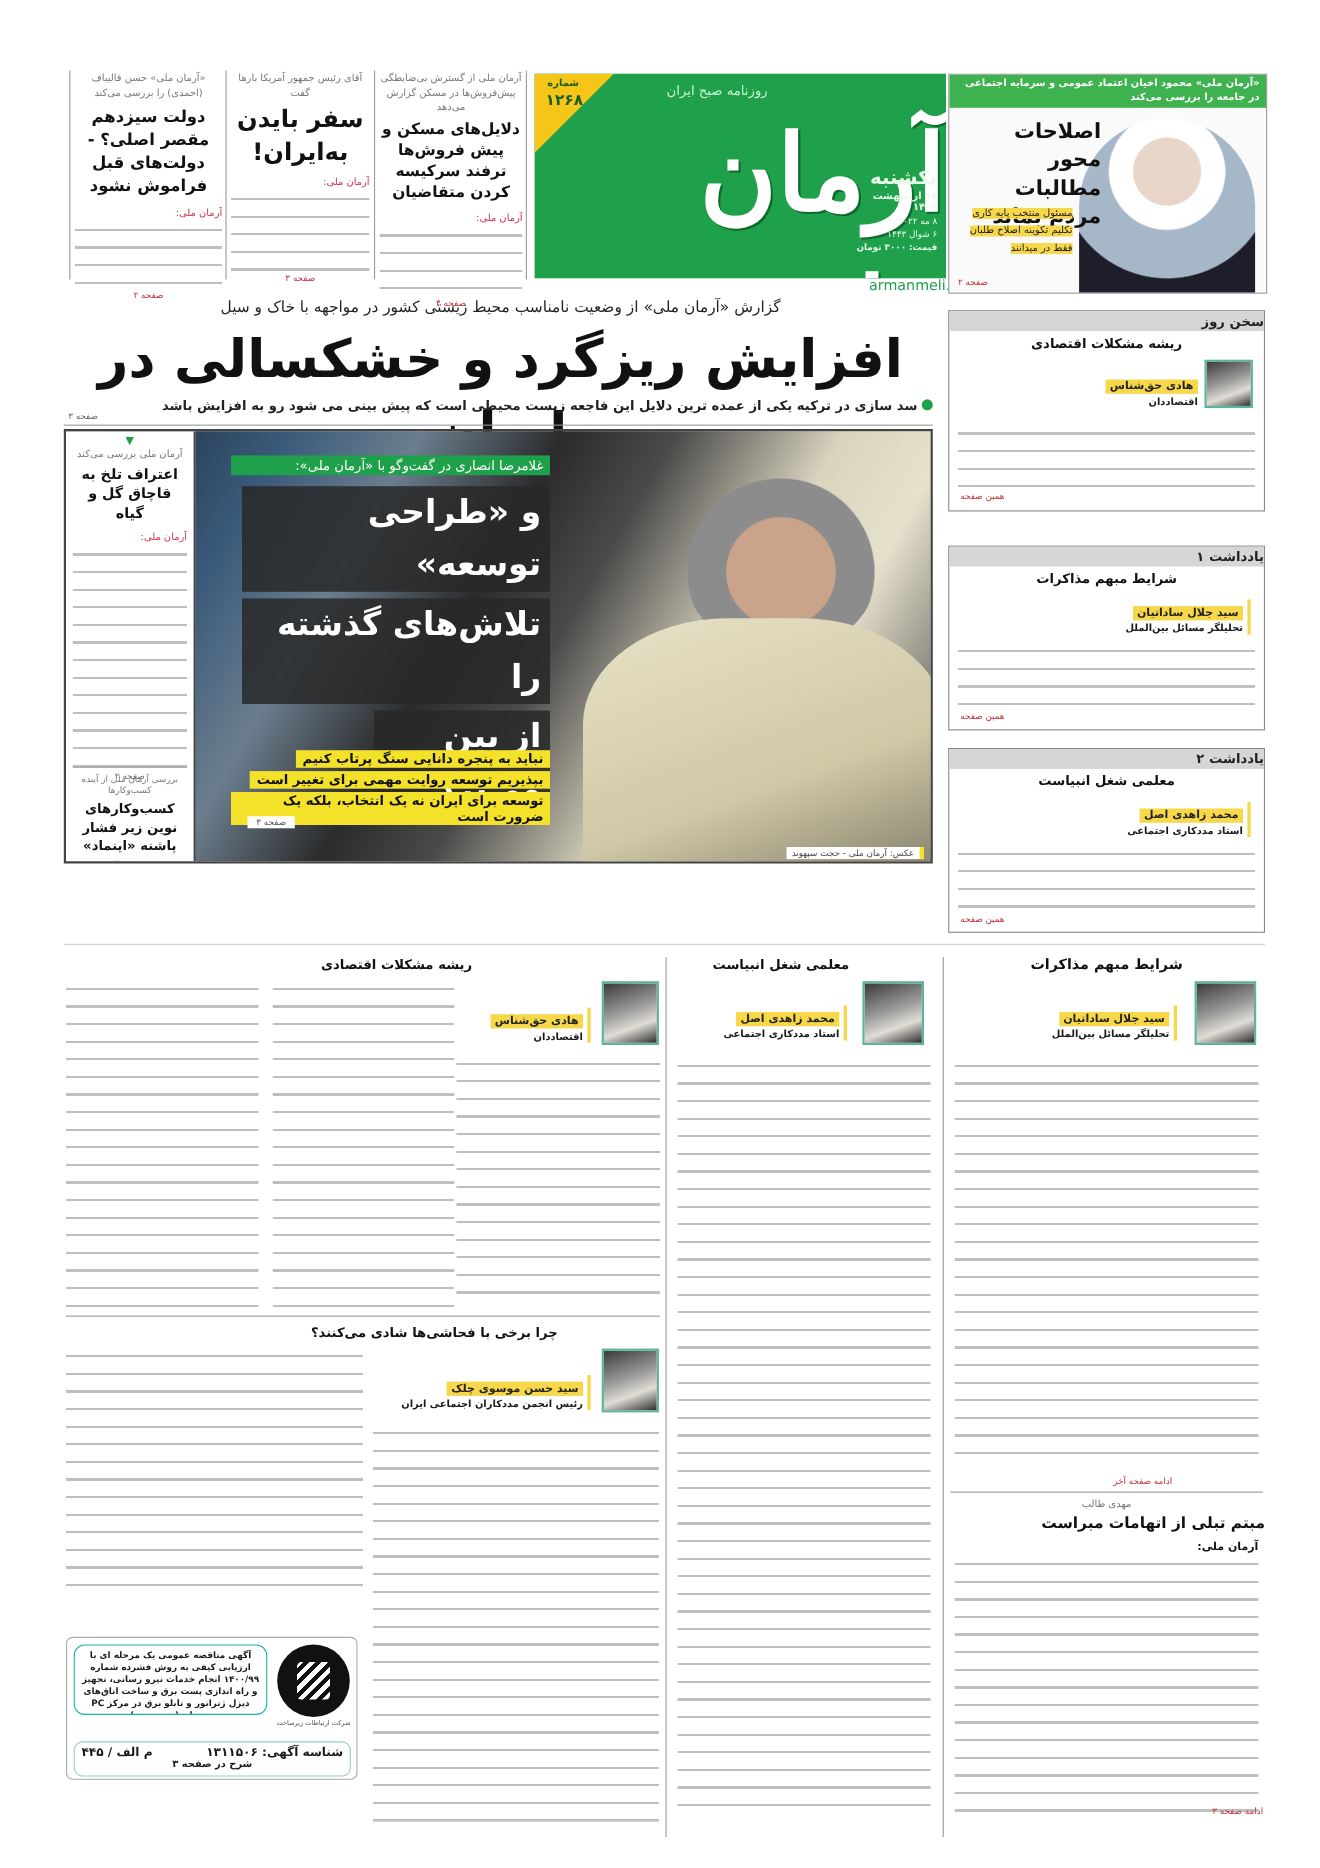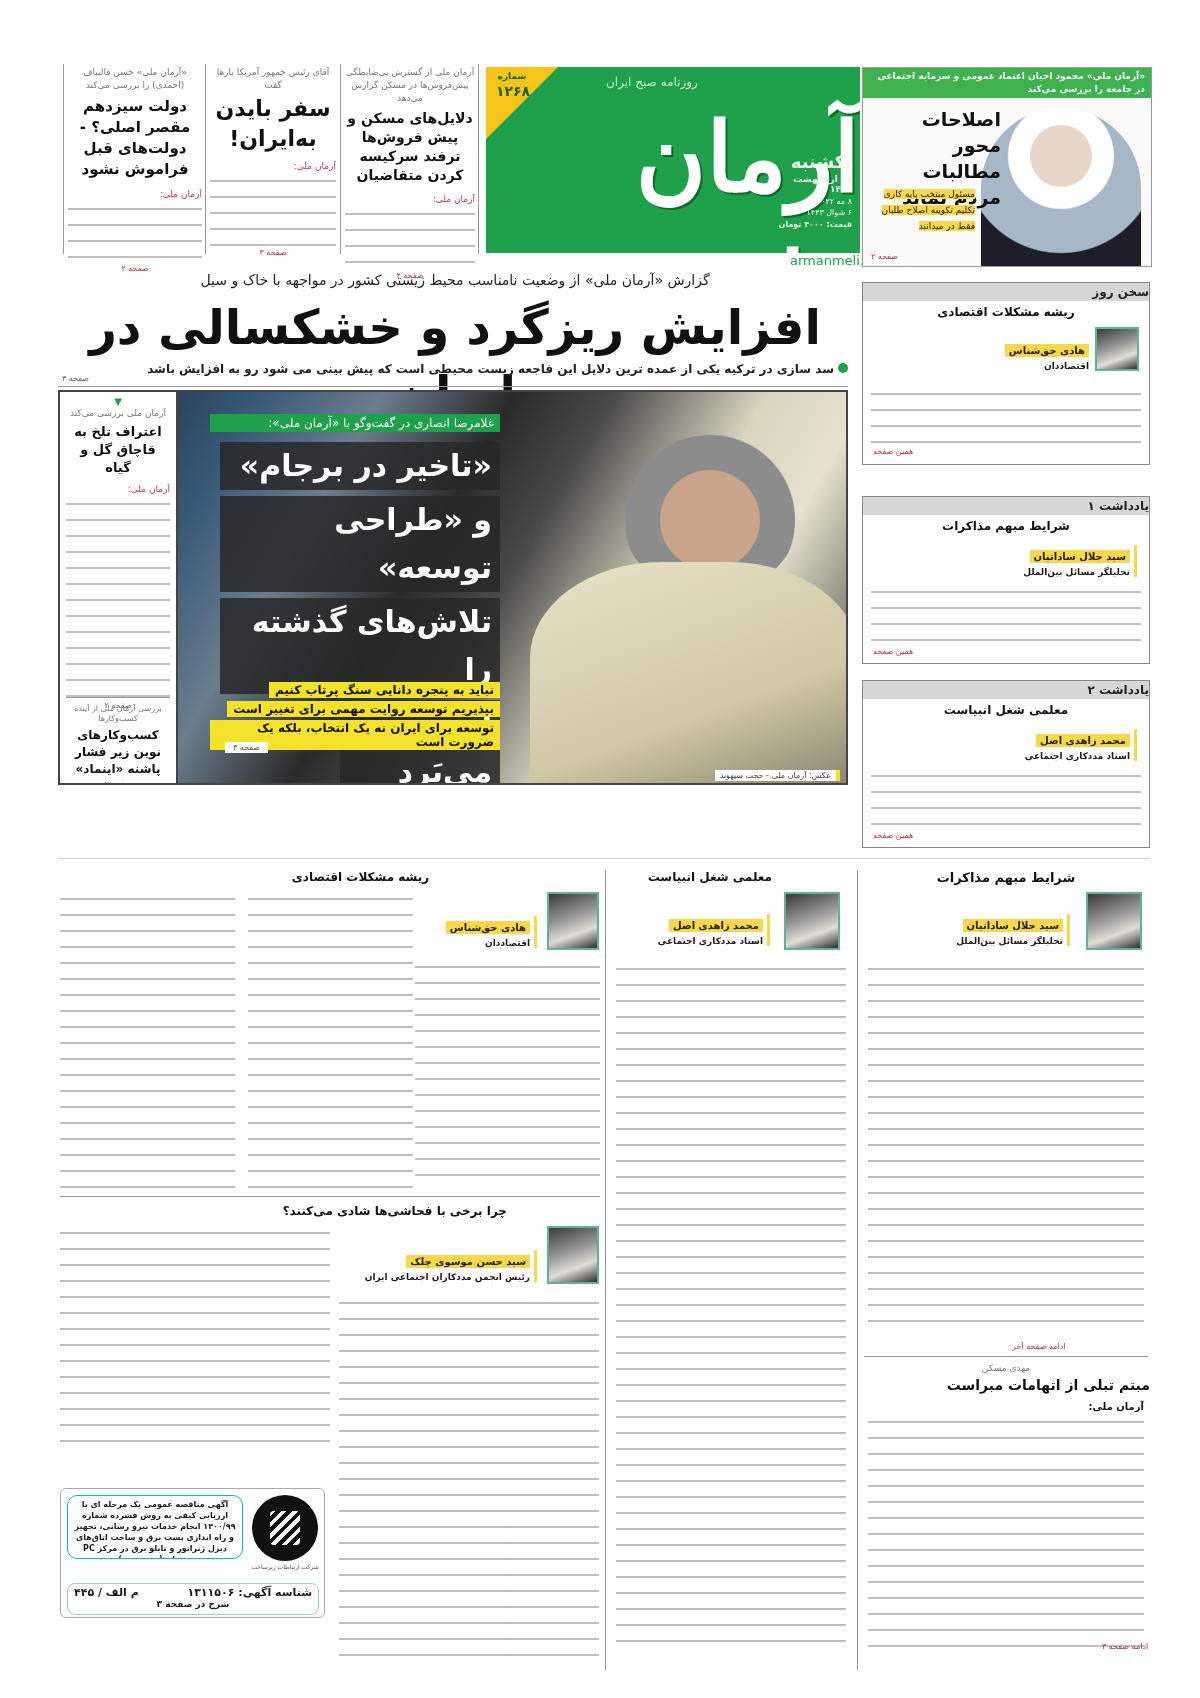--- a/index.html
+++ b/index.html
@@ -81,21 +81,20 @@
 <div class="abs pagehint" style="left:62px;top:374px;color:#666;">صفحه ۳</div>
 <div class="hline" style="left:58px;top:386px;width:790px;"></div>
 
 <div class="abs" style="left:58px;top:390px;width:790px;height:395px;border:2px solid #444;overflow:hidden;background:linear-gradient(120deg,#1a2533 0%,#3a5a7a 20%,#6b7e8e 32%,#2b2b2b 45%,#4a4a4a 55%,#d9d4be 70%,#e6e1cc 80%,#353535 100%);">
 
   <div class="abs" style="left:560px;top:20px;width:180px;height:180px;border-radius:45%;background:radial-gradient(circle at 50% 60%,#c9a48a 0 35%,#8c8c8c 36% 60%,transparent 61%);"></div>
   <div class="abs" style="left:470px;top:170px;width:330px;height:240px;border-radius:40% 40% 0 0;background:linear-gradient(160deg,#e8e2c7,#cfc7a6 60%,#7e7a66);"></div>
 
   <div class="abs rtl" style="left:150px;top:22px;width:290px;background:#1fa04a;color:#fff;font-size:12px;font-weight:normal;padding:2px 6px;">غلامرضا انصاری در گفت‌وگو با «آرمان ملی»:</div>
   <div class="abs rtl" style="left:160px;top:50px;width:280px;">
-    <div style="background:rgba(40,40,40,0.85);color:#fff;font-size:30px;font-weight:bold;line-height:48px;padding:0 8px;margin-bottom:6px;">«تاخیر در برجام»</div>
     <div style="background:rgba(40,40,40,0.85);color:#fff;font-size:30px;font-weight:bold;line-height:48px;padding:0 8px;margin-bottom:6px;">و «طراحی توسعه»</div>
     <div style="background:rgba(40,40,40,0.85);color:#fff;font-size:30px;font-weight:bold;line-height:48px;padding:0 8px;margin-bottom:6px;">تلاش‌های گذشته را</div>
     <div style="background:rgba(40,40,40,0.85);color:#fff;font-size:30px;font-weight:bold;line-height:48px;padding:0 8px;width:160px;margin-right:0;margin-left:auto;">از بین می‌بَرد</div>
   </div>
   <div class="abs rtl" style="left:150px;top:290px;width:290px;">
     <div style="background:#f4e12a;color:#111;font-size:12px;font-weight:bold;padding:1px 6px;margin-bottom:3px;display:table;margin-right:0;margin-left:auto;">نباید به پنجره دانایی سنگ پرتاب کنیم</div>
     <div style="background:#f4e12a;color:#111;font-size:12px;font-weight:bold;padding:1px 6px;margin-bottom:3px;display:table;margin-right:0;margin-left:auto;">بپذیریم توسعه روایت مهمی برای تغییر است</div>
     <div style="background:#f4e12a;color:#111;font-size:12px;font-weight:bold;padding:1px 6px;display:table;margin-right:0;margin-left:auto;">توسعه برای ایران نه یک انتخاب، بلکه یک ضرورت است</div>
   </div>
   <div class="abs" style="left:165px;top:350px;background:#fff;color:#555;font-size:8px;padding:1px 8px;">صفحه ۳</div>
@@ -162,21 +161,21 @@
   <div class="abs rtl" style="right:80px;top:44px;border-right:3px solid #f6d84a;padding-right:4px;">
     <div><span class="yellowtag">سید جلال ساداتیان</span></div>
     <div style="font-size:9px;font-weight:bold;margin-top:3px;">تحلیلگر مسائل بین‌الملل</div>
   </div>
   <div class="abs bodytext fillerlines" style="right:6px;top:92px;width:276px;height:368px;"></div>
   <div class="abs pagehint" style="left:150px;top:472px;">ادامه صفحه آخر</div>
 </div>
 <div class="hline" style="left:864px;top:1356px;width:284px;"></div>
 
 <div class="abs rtl" style="left:862px;top:1362px;width:288px;height:300px;">
-  <div class="kicker center">مهدی مسکن</div>
+  <div class="kicker center">مهدی طالب</div>
   <div class="hl center" style="font-size:14px;margin-top:2px;text-align:right;">مبتم تبلی از اتهامات مبراست</div>
   <div class="bodytext" style="margin-top:6px;height:250px;padding:0 6px;"><span class="hl" style="font-size:10px;color:#111;">آرمان ملی:</span><div class="fillerlines" style="height:234px;"></div></div>
   <div class="abs pagehint" style="left:240px;top:280px;">ادامه صفحه ۳</div>
 </div>
 
 <div class="abs rtl" style="left:610px;top:870px;width:242px;height:790px;">
   <div class="hl" style="font-size:12px;padding-right:80px;">معلمی شغل انبیاست</div>
   <div class="abs photo" style="right:12px;top:22px;width:56px;height:58px;"></div>
   <div class="abs rtl" style="right:82px;top:44px;border-right:3px solid #f6d84a;padding-right:4px;">
     <div><span class="yellowtag">محمد زاهدی اصل</span></div>

